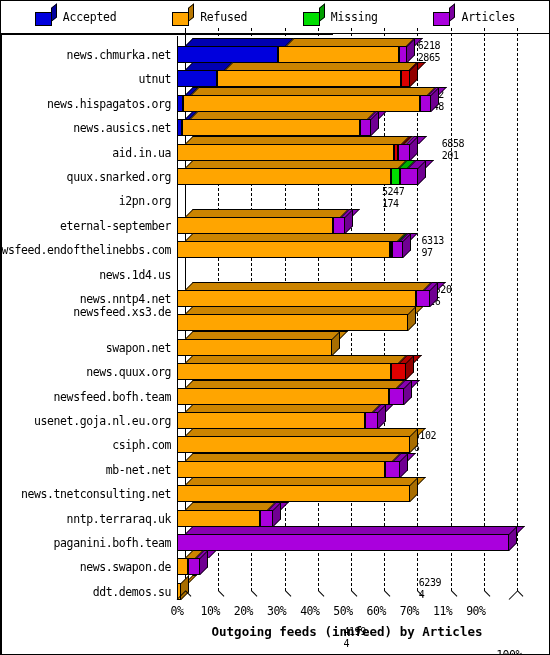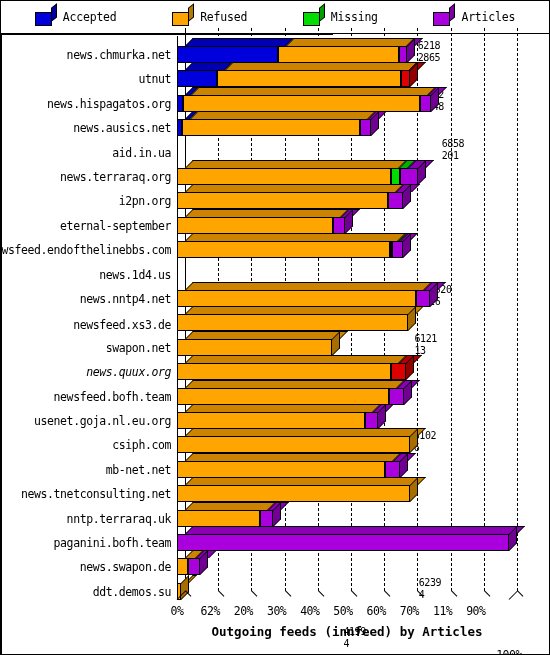--- a/index.html
+++ b/index.html
@@ -82,29 +82,29 @@
       </div>
     </div>
 
   <div id="plot">
     <div id="ylabels">
         <div class="ylab" style="top: 15px;">news.chmurka.net</div>
         <div class="ylab" style="top: 39.4px;">utnut</div>
         <div class="ylab" style="top: 63.8px;">news.hispagatos.org</div>
         <div class="ylab" style="top: 88.2px;">news.ausics.net</div>
         <div class="ylab" style="top: 112.6px;">aid.in.ua</div>
-        <div class="ylab" style="top: 137px;">news.terraraq.org</div>
+        <div class="ylab" style="top: 137px;">quux.snarked.org</div>
         <div class="ylab" style="top: 161.4px;">i2pn.org</div>
         <div class="ylab" style="top: 185.8px;">eternal-september</div>
         <div class="ylab" style="top: 210.2px;">newsfeed.endofthelinebbs.com</div>
         <div class="ylab" style="top: 234.6px;">news.1d4.us</div>
         <div class="ylab" style="top: 259px;">news.nntp4.net</div>
-        <div class="ylab" style="top: 285px;">newsfeed.xs3.de</div>
+        <div class="ylab" style="top: 272px;">newsfeed.xs3.de</div>
         <div class="ylab" style="top: 307.8px;">swapon.net</div>
-        <div class="ylab" style="top: 332.2px; font-style: italic;">news.quux.org</div>
+        <div class="ylab" style="top: 332.2px;">news.quux.org</div>
         <div class="ylab" style="top: 356.6px;">newsfeed.bofh.team</div>
         <div class="ylab" style="top: 381px;">usenet.goja.nl.eu.org</div>
         <div class="ylab" style="top: 405.4px;">csiph.com</div>
         <div class="ylab" style="top: 429.8px;">mb-net.net</div>
         <div class="ylab" style="top: 454.2px;">news.tnetconsulting.net</div>
         <div class="ylab" style="top: 478.6px;">nntp.terraraq.uk</div>
         <div class="ylab" style="top: 503px;">paganini.bofh.team</div>
         <div class="ylab" style="top: 527.4px;">news.swapon.de</div>
         <div class="ylab" style="top: 551.8px;">ddt.demos.su</div>
       </div>
@@ -161,40 +161,42 @@
           <div class="seg-top" style="left: 184px; top: 0px; width: 5.312px; background: rgb(0, 0, 177);"></div>
           <div class="seg" style="left: 176px; width: 5.312px; background: rgb(0, 0, 221);"></div>
           <div class="seg-top" style="left: 189.312px; top: 0px; width: 177.952px; background: rgb(204, 132, 0);"></div>
           <div class="seg" style="left: 181.312px; width: 177.952px; background: rgb(255, 165, 0);"></div>
           <div class="seg-top" style="left: 367.264px; top: 0px; width: 10.624px; background: rgb(136, 0, 177);"></div>
           <div class="seg" style="left: 359.264px; width: 10.624px; background: rgb(170, 0, 221);"></div>
           <div class="seg-side" style="left: 369.888px; top: 8px; background: rgb(112, 0, 146);"></div>
           <div class="vallab" style="left: 380.888px; top: 75.2px;">5247</div>
           <div class="vallab" style="left: 380.888px; top: 87.2px;">174</div>
         </div>
+        <div class="barrow" style="left: 0px; top: 101.6px; width: 548px;">
+          <div class="seg-top" style="left: 184px; top: 0px; width: 217.46px; background: rgb(204, 132, 0);"></div>
+          <div class="seg" style="left: 176px; width: 217.46px; background: rgb(255, 165, 0);"></div>
+          <div class="seg-top" style="left: 401.46px; top: 0px; width: 3.32px; background: rgb(177, 0, 0);"></div>
+          <div class="seg" style="left: 393.46px; width: 3.32px; background: rgb(221, 0, 0);"></div>
+          <div class="seg-top" style="left: 404.78px; top: 0px; width: 12.616px; background: rgb(136, 0, 177);"></div>
+          <div class="seg" style="left: 396.78px; width: 12.616px; background: rgb(170, 0, 221);"></div>
+          <div class="seg-side" style="left: 409.396px; top: 8px; background: rgb(112, 0, 146);"></div>
+          <div class="vallab" style="left: 420.396px; top: 99.6px;">6313</div>
+          <div class="vallab" style="left: 420.396px; top: 111.6px;">97</div>
+        </div>
         <div class="barrow" style="left: 0px; top: 126px; width: 548px;">
           <div class="seg-top" style="left: 184px; top: 0px; width: 214.472px; background: rgb(204, 132, 0);"></div>
           <div class="seg" style="left: 176px; width: 214.472px; background: rgb(255, 165, 0);"></div>
           <div class="seg-top" style="left: 398.472px; top: 0px; width: 8.632px; background: rgb(0, 177, 0);"></div>
           <div class="seg" style="left: 390.472px; width: 8.632px; background: rgb(0, 221, 0);"></div>
           <div class="seg-top" style="left: 407.104px; top: 0px; width: 17.928px; background: rgb(136, 0, 177);"></div>
           <div class="seg" style="left: 399.104px; width: 17.928px; background: rgb(170, 0, 221);"></div>
           <div class="seg-side" style="left: 417.032px; top: 8px; background: rgb(112, 0, 146);"></div>
           <div class="vallab" style="left: 428.032px; top: 124px;">6520</div>
           <div class="vallab" style="left: 428.032px; top: 136px;">26</div>
         </div>
-        <div class="barrow" style="left: 0px; top: 150.4px; width: 548px;">
-          <div class="seg-top" style="left: 184px; top: 0px; width: 210.82px; background: rgb(204, 132, 0);"></div>
-          <div class="seg" style="left: 176px; width: 210.82px; background: rgb(255, 165, 0);"></div>
-          <div class="seg-top" style="left: 394.82px; top: 0px; width: 15.604px; background: rgb(136, 0, 177);"></div>
-          <div class="seg" style="left: 386.82px; width: 15.604px; background: rgb(170, 0, 221);"></div>
-          <div class="seg-side" style="left: 402.424px; top: 8px; background: rgb(112, 0, 146);"></div>
-          <div class="vallab" style="left: 413.424px; top: 148.4px;">6121</div>
-          <div class="vallab" style="left: 413.424px; top: 160.4px;">13</div>
-        </div>
         <div class="barrow" style="left: 0px; top: 174.8px; width: 548px;">
           <div class="seg-top" style="left: 184px; top: 0px; width: 156.372px; background: rgb(204, 132, 0);"></div>
           <div class="seg" style="left: 176px; width: 156.372px; background: rgb(255, 165, 0);"></div>
           <div class="seg-top" style="left: 340.372px; top: 0px; width: 11.288px; background: rgb(136, 0, 177);"></div>
           <div class="seg" style="left: 332.372px; width: 11.288px; background: rgb(170, 0, 221);"></div>
           <div class="seg-side" style="left: 343.66px; top: 8px; background: rgb(112, 0, 146);"></div>
           <div class="vallab" style="left: 354.66px; top: 172.8px;">4531</div>
           <div class="vallab" style="left: 354.66px; top: 184.8px;">7</div>
         </div>
         <div class="barrow" style="left: 0px; top: 199.2px; width: 548px;">
@@ -297,21 +299,21 @@
     <div id="axis-base-back"></div>
     <div id="axis-right-back"></div>
     <div id="axis-right"></div>
 
     <div class="axis-diag" style="left:176px;top:565px;"></div>
     <div class="axis-diag" style="left:508px;top:565px;"></div>
     <div id="xticks">
         <div class="tick" style="left: 184px; top: 557px;"></div>
         <div class="xtlabel" style="left: 154px;">0%</div>
         <div class="tick" style="left: 217.2px; top: 557px;"></div>
-        <div class="xtlabel" style="left: 187.2px;">62%</div>
+        <div class="xtlabel" style="left: 187.2px;">10%</div>
         <div class="tick" style="left: 250.4px; top: 557px;"></div>
         <div class="xtlabel" style="left: 220.4px;">20%</div>
         <div class="tick" style="left: 283.6px; top: 557px;"></div>
         <div class="xtlabel" style="left: 253.6px;">30%</div>
         <div class="tick" style="left: 316.8px; top: 557px;"></div>
         <div class="xtlabel" style="left: 286.8px;">40%</div>
         <div class="tick" style="left: 350px; top: 557px;"></div>
         <div class="xtlabel" style="left: 320px;">50%</div>
         <div class="tick" style="left: 383.2px; top: 557px;"></div>
         <div class="xtlabel" style="left: 353.2px;">60%</div>

